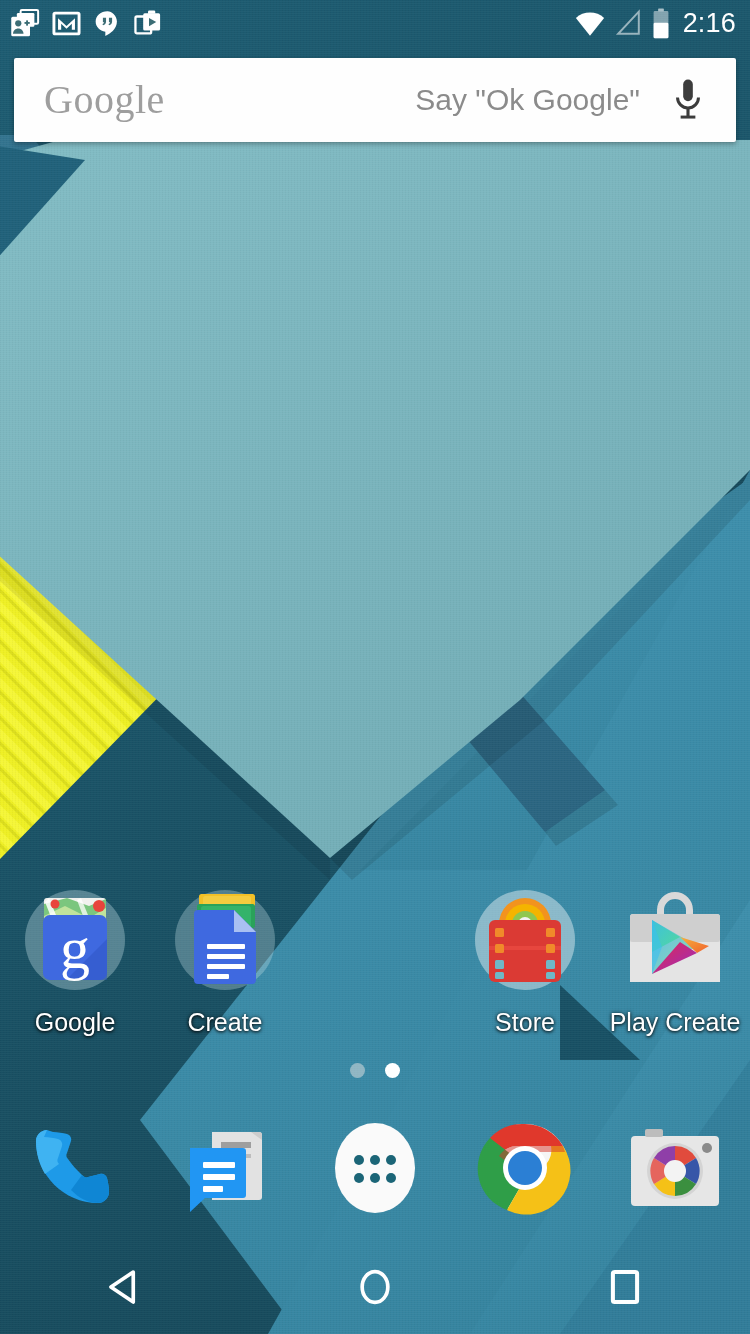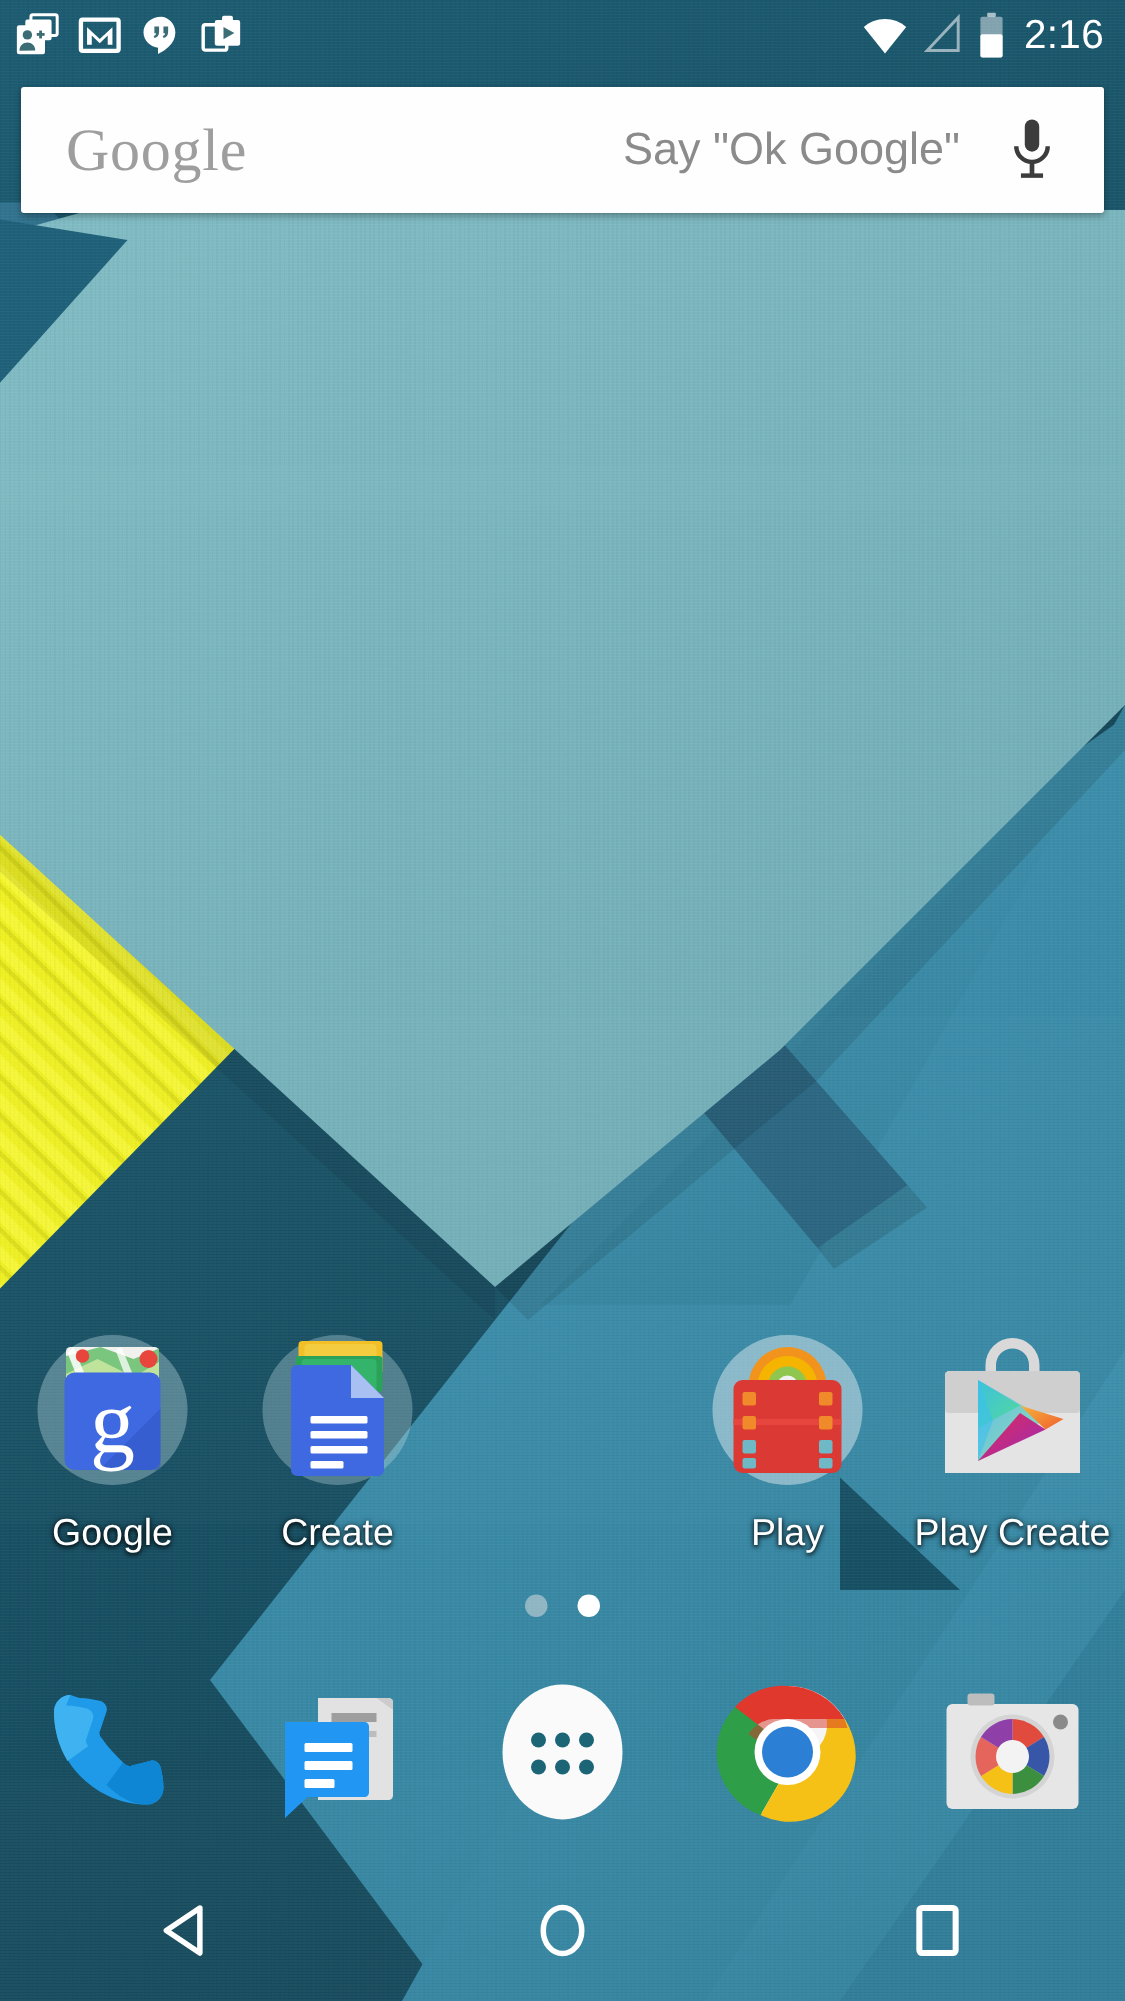--- a/index.html
+++ b/index.html
@@ -325,21 +325,21 @@
             <rect x="26" y="60" width="9" height="9" rx="1.5" fill="#f08a2a"></rect>
             <rect x="26" y="76" width="9" height="9" rx="1.5" fill="#6fb8c6"></rect>
             <rect x="26" y="88" width="9" height="7" rx="1.5" fill="#6fb8c6"></rect>
             <rect x="77" y="44" width="9" height="9" rx="1.5" fill="#f08a2a"></rect>
             <rect x="77" y="60" width="9" height="9" rx="1.5" fill="#f08a2a"></rect>
             <rect x="77" y="76" width="9" height="9" rx="1.5" fill="#6fb8c6"></rect>
             <rect x="77" y="88" width="9" height="7" rx="1.5" fill="#6fb8c6"></rect>
           </g>
         </svg>
       </div>
-      <div class="app-label">Play</div>
+      <div class="app-label">Store</div>
     </div>
 
     <div class="app-cell">
       <div class="icon-box">
         <svg width="112" height="112" viewBox="0 0 112 112">
           <defs>
             <linearGradient id="psA" x1="0" y1="0" x2="1" y2="1">
               <stop offset="0%" stop-color="#5fb8e8"></stop>
                 <stop offset="100%" stop-color="#8fe3b0"></stop>
             </linearGradient>

